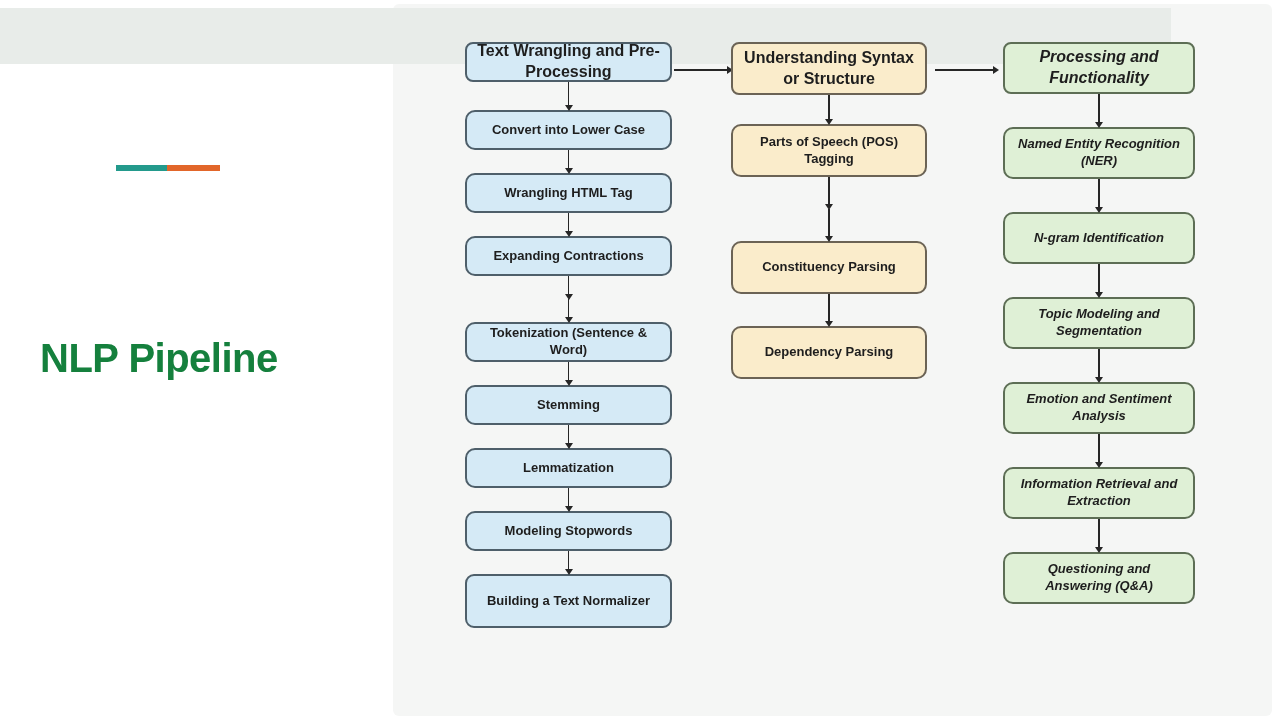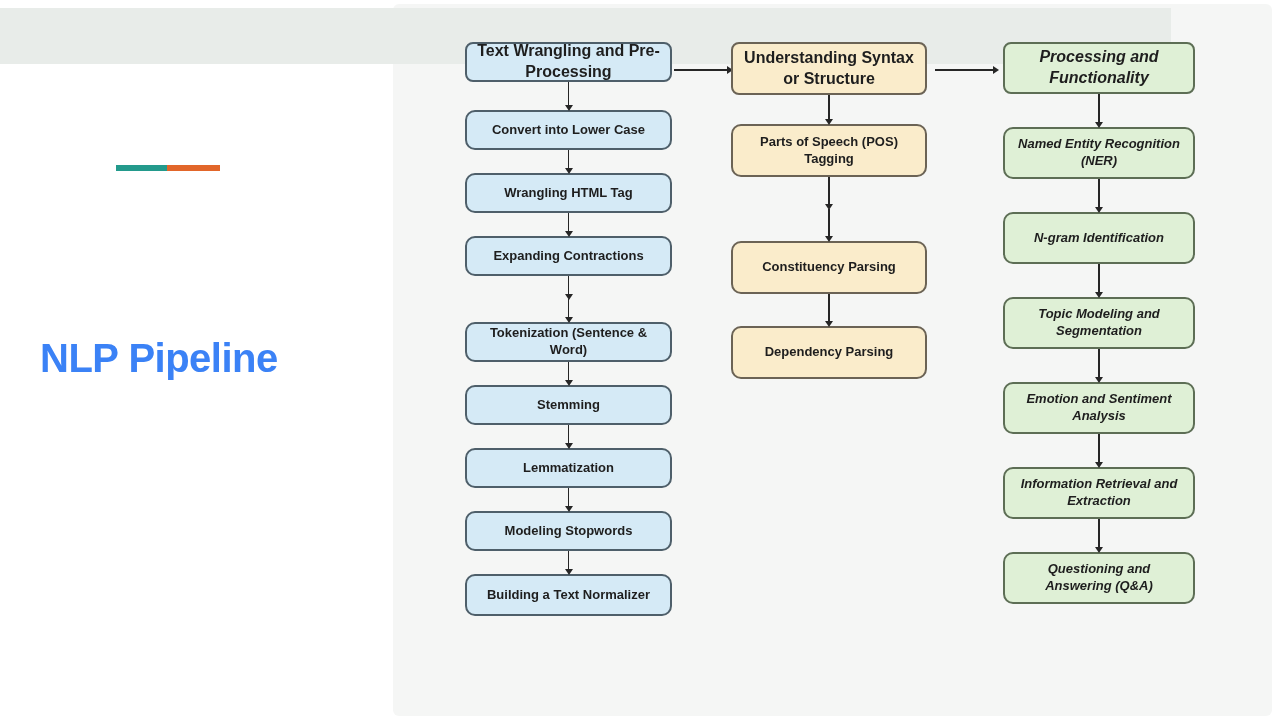--- a/index.html
+++ b/index.html
@@ -24,21 +24,21 @@
   
   .divider{
     position:absolute;left:116px;top:165px;width:104px;height:6px;
     display:flex;
   }
   .divider span{display:block;height:100%;}
   .divider .teal{width:51px;}
   .divider .orange{width:53px;}
   .slide-title{
     position:absolute;left:40px;top:336px;margin:0;
-    font-size:40px;font-weight:bold;color:#3b82f6;
+    font-size:40px;font-weight:bold;color:#15803d;
     letter-spacing:-0.5px;
   }
 
   
   .diagram{position:absolute;inset:0;}
   .column{
     position:absolute;top:42px;
     display:flex;flex-direction:column;align-items:stretch;
   }
   .box{
@@ -49,21 +49,21 @@
     display:flex;align-items:center;justify-content:center;
     text-align:center;
     font-weight:bold;color:#1e1e1e;
     font-size:13px;line-height:1.3;
     padding:2px 10px;
   }
   .header-box{height:57px;font-size:16px;border-radius:8px;}
 
   
   .c0 .box{height:40px;}
-  .c0 .box:last-child{height:42px;}
+  .c0 .box:last-child{height:54px;border-radius:9px;}
   .c1 .box{height:53px;}
   .c2 .box{height:52px;font-style:italic;}
 
   
   .v-arrow{position:relative;align-self:center;width:2px;}
   .c0 .v-arrow{height:23px;}
   .c0 .v-arrow.first{height:28px;}
   .c1 .v-arrow{height:32px;}
   .c1 .v-arrow.first{height:29px;}
   .c2 .v-arrow{height:33px;}

